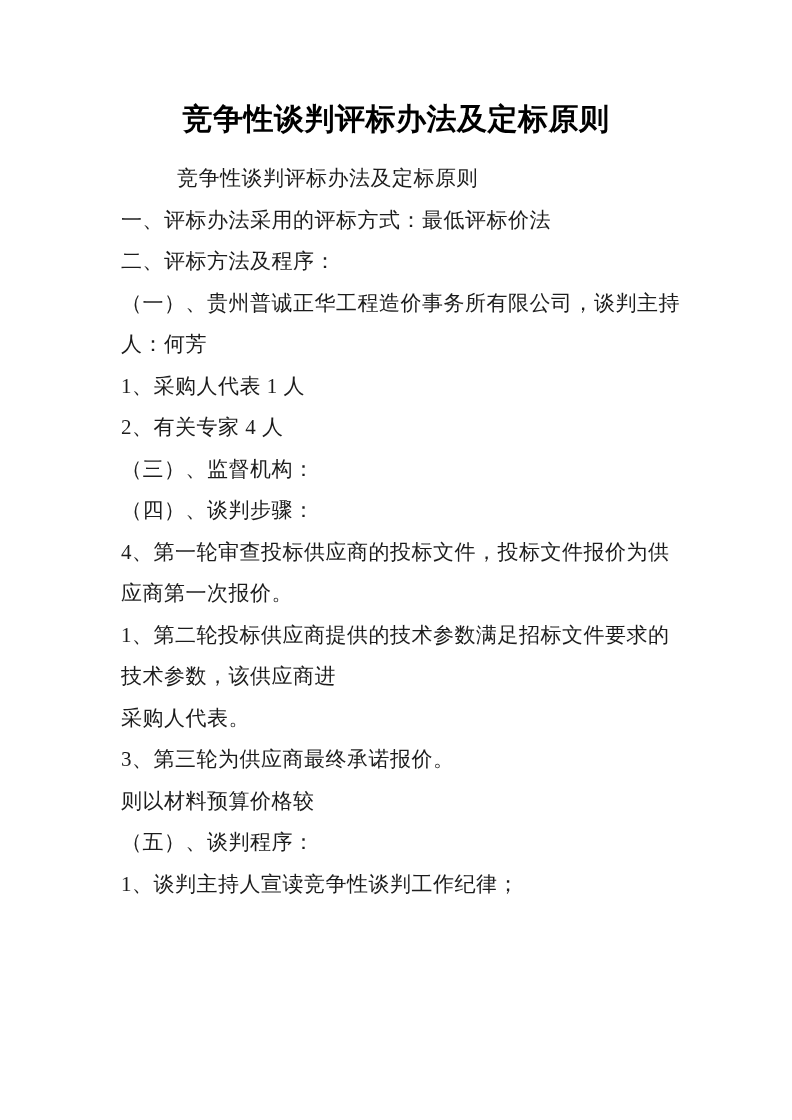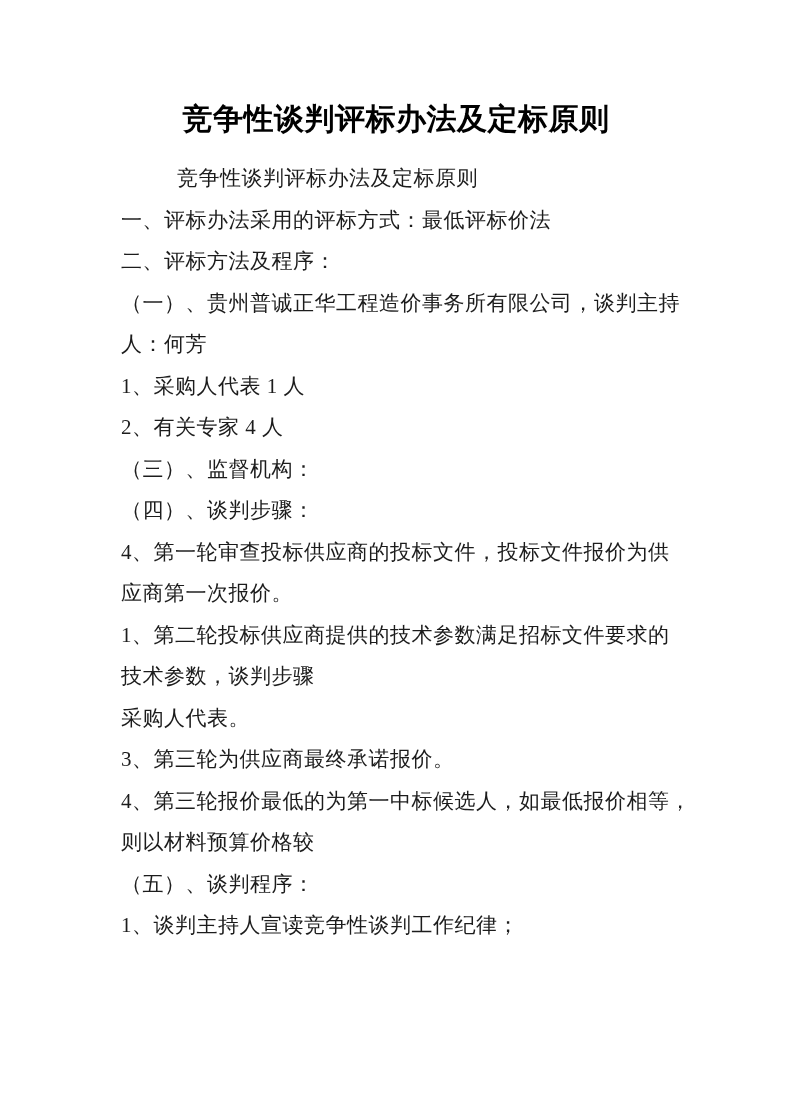--- a/index.html
+++ b/index.html
@@ -58,21 +58,20 @@
     <div class="doc-line">二、评标方法及程序：</div>
     <div class="doc-line">（一）、贵州普诚正华工程造价事务所有限公司，谈判主持</div>
     <div class="doc-line">人：何芳</div>
     <div class="doc-line">1、采购人代表 1 人</div>
     <div class="doc-line">2、有关专家 4 人</div>
     <div class="doc-line">（三）、监督机构：</div>
     <div class="doc-line">（四）、谈判步骤：</div>
     <div class="doc-line">4、第一轮审查投标供应商的投标文件，投标文件报价为供</div>
     <div class="doc-line">应商第一次报价。</div>
     <div class="doc-line">1、第二轮投标供应商提供的技术参数满足招标文件要求的</div>
-    <div class="doc-line">技术参数，谈判步骤</div>
+    <div class="doc-line">技术参数，该供应商进</div>
     <div class="doc-line">采购人代表。</div>
     <div class="doc-line">3、第三轮为供应商最终承诺报价。</div>
-    <div class="doc-line">4、第三轮报价最低的为第一中标候选人，如最低报价相等，</div>
     <div class="doc-line">则以材料预算价格较</div>
     <div class="doc-line">（五）、谈判程序：</div>
     <div class="doc-line">1、谈判主持人宣读竞争性谈判工作纪律；</div>
   </div>
 </div>
 
 </body></html>

